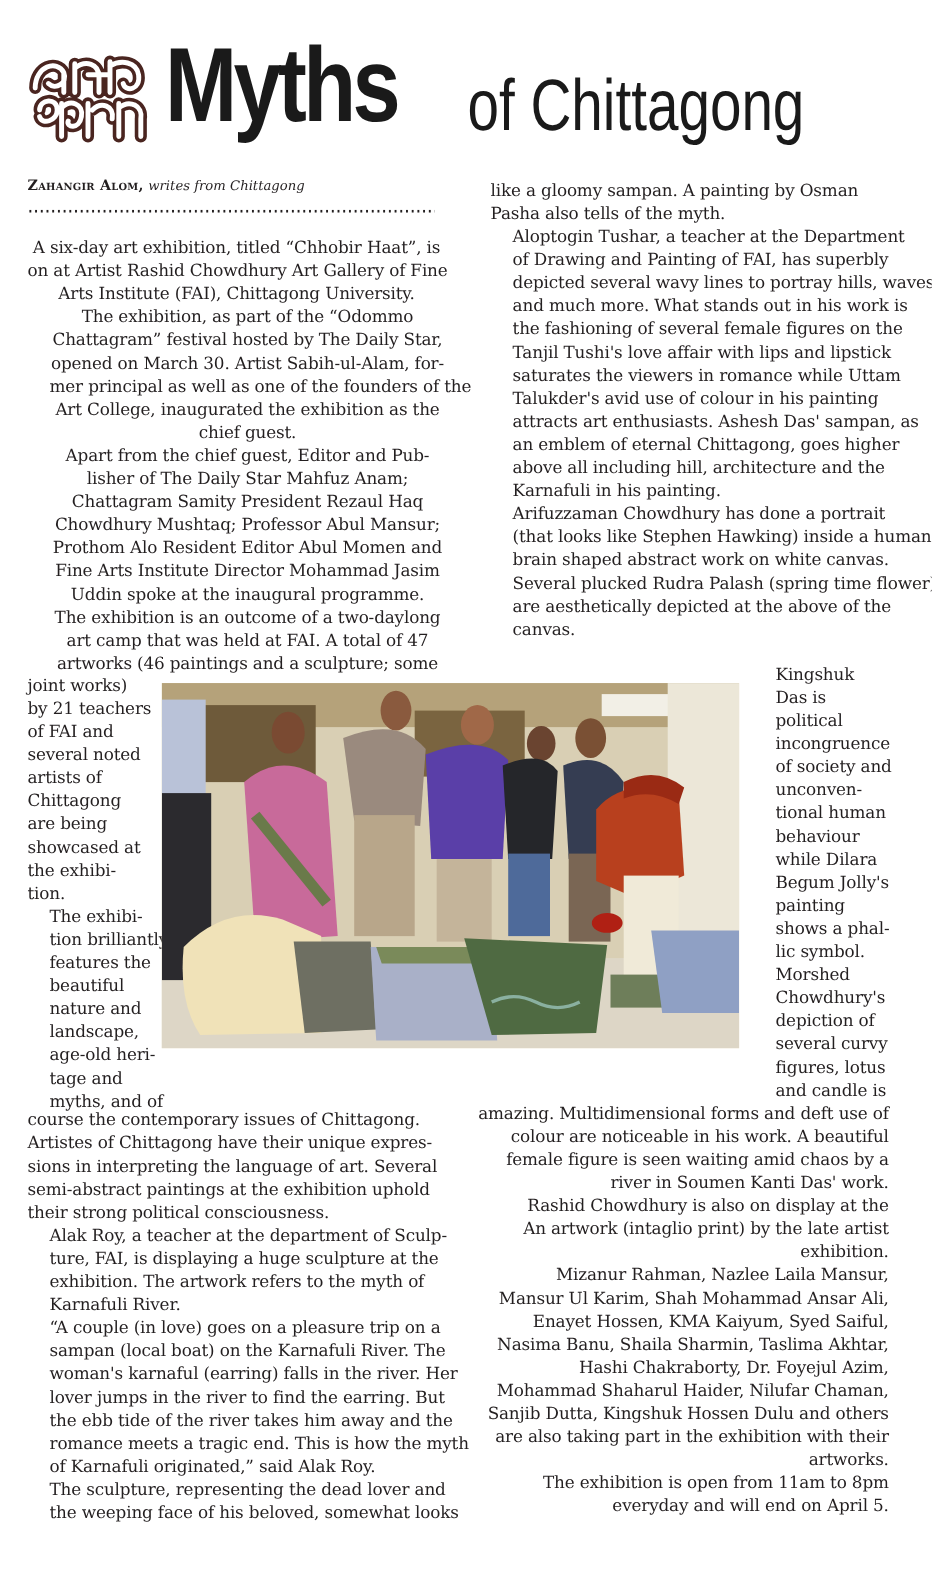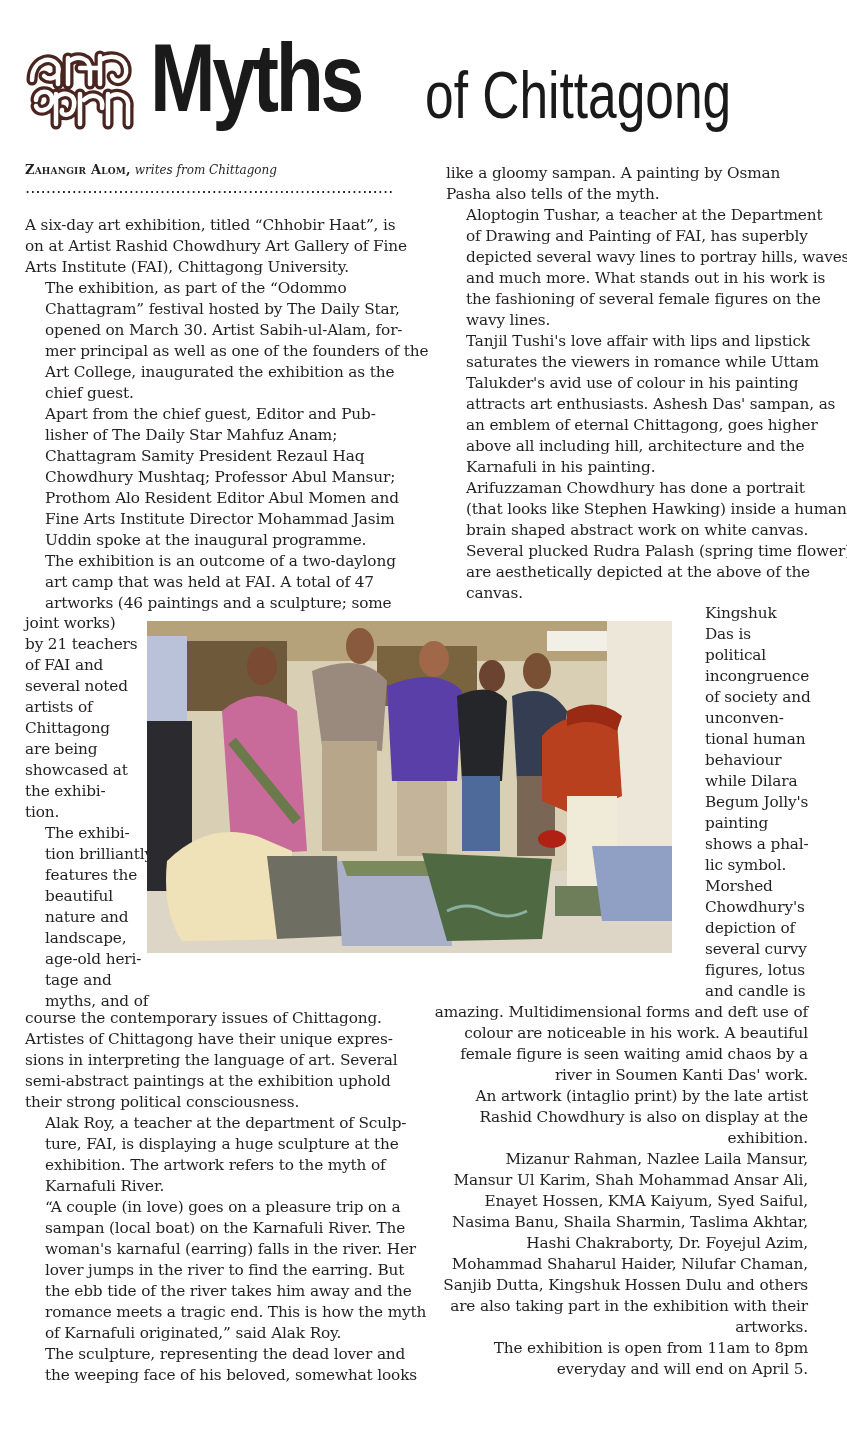--- a/index.html
+++ b/index.html
@@ -42,21 +42,21 @@
 </div>
 <div class="title-main">Myths</div>
 <div class="title-sub">of Chittagong</div>
 
 <div class="byline">
   <span class="name">Zahangir Alom,</span>
   <span class="loc">writes from Chittagong</span>
 </div>
 <div class="dots"></div>
 
-<div class="col" id="lc-top" style="left:25px; top:215px; width:380px;">
+<div class="col" id="lc-top" style="left:25px; top:215px; width:380px;text-align:center;">
   <p>
       <span class="line">A six-day art exhibition, titled “Chhobir Haat”, is</span>
       <span class="line">on at Artist Rashid Chowdhury Art Gallery of Fine</span>
       <span class="line">Arts Institute (FAI), Chittagong University.</span>
     </p>
   <p class="ind">
       <span class="line">The exhibition, as part of the “Odommo</span>
       <span class="line">Chattagram” festival hosted by The Daily Star,</span>
       <span class="line">opened on March 30. Artist Sabih-ul-Alam, for-</span>
       <span class="line">mer principal as well as one of the founders of the</span>
@@ -138,21 +138,20 @@
   <p>
       <span class="line">like a gloomy sampan. A painting by Osman</span>
       <span class="line">Pasha also tells of the myth.</span>
     </p>
   <p class="ind">
       <span class="line">Aloptogin Tushar, a teacher at the Department</span>
       <span class="line">of Drawing and Painting of FAI, has superbly</span>
       <span class="line">depicted several wavy lines to portray hills, waves</span>
       <span class="line">and much more. What stands out in his work is</span>
       <span class="line">the fashioning of several female figures on the</span>
-      <span class="line">wavy lines.</span>
     </p>
   <p class="ind">
       <span class="line">Tanjil Tushi's love affair with lips and lipstick</span>
       <span class="line">saturates the viewers in romance while Uttam</span>
       <span class="line">Talukder's avid use of colour in his painting</span>
       <span class="line">attracts art enthusiasts. Ashesh Das' sampan, as</span>
       <span class="line">an emblem of eternal Chittagong, goes higher</span>
       <span class="line">above all including hill, architecture and the</span>
       <span class="line">Karnafuli in his painting.</span>
     </p>
@@ -191,22 +190,22 @@
 </div>
 
 <div class="col" style="left:418px; top:1002px; width:390px;text-align:right;">
   <p>
       <span class="line">amazing. Multidimensional forms and deft use of</span>
       <span class="line">colour are noticeable in his work. A beautiful</span>
       <span class="line">female figure is seen waiting amid chaos by a</span>
       <span class="line">river in Soumen Kanti Das' work.</span>
     </p>
   <p class="ind">
+      <span class="line">Rashid Chowdhury is also on display at the</span>
       <span class="line">An artwork (intaglio print) by the late artist</span>
-      <span class="line">Rashid Chowdhury is also on display at the</span>
       <span class="line">exhibition.</span>
     </p>
   <p class="ind">
       <span class="line">Mizanur Rahman, Nazlee Laila Mansur,</span>
       <span class="line">Mansur Ul Karim, Shah Mohammad Ansar Ali,</span>
       <span class="line">Enayet Hossen, KMA Kaiyum, Syed Saiful,</span>
       <span class="line">Nasima Banu, Shaila Sharmin, Taslima Akhtar,</span>
       <span class="line">Hashi Chakraborty, Dr. Foyejul Azim,</span>
       <span class="line">Mohammad Shaharul Haider, Nilufar Chaman,</span>
       <span class="line">Sanjib Dutta, Kingshuk Hossen Dulu and others</span>

